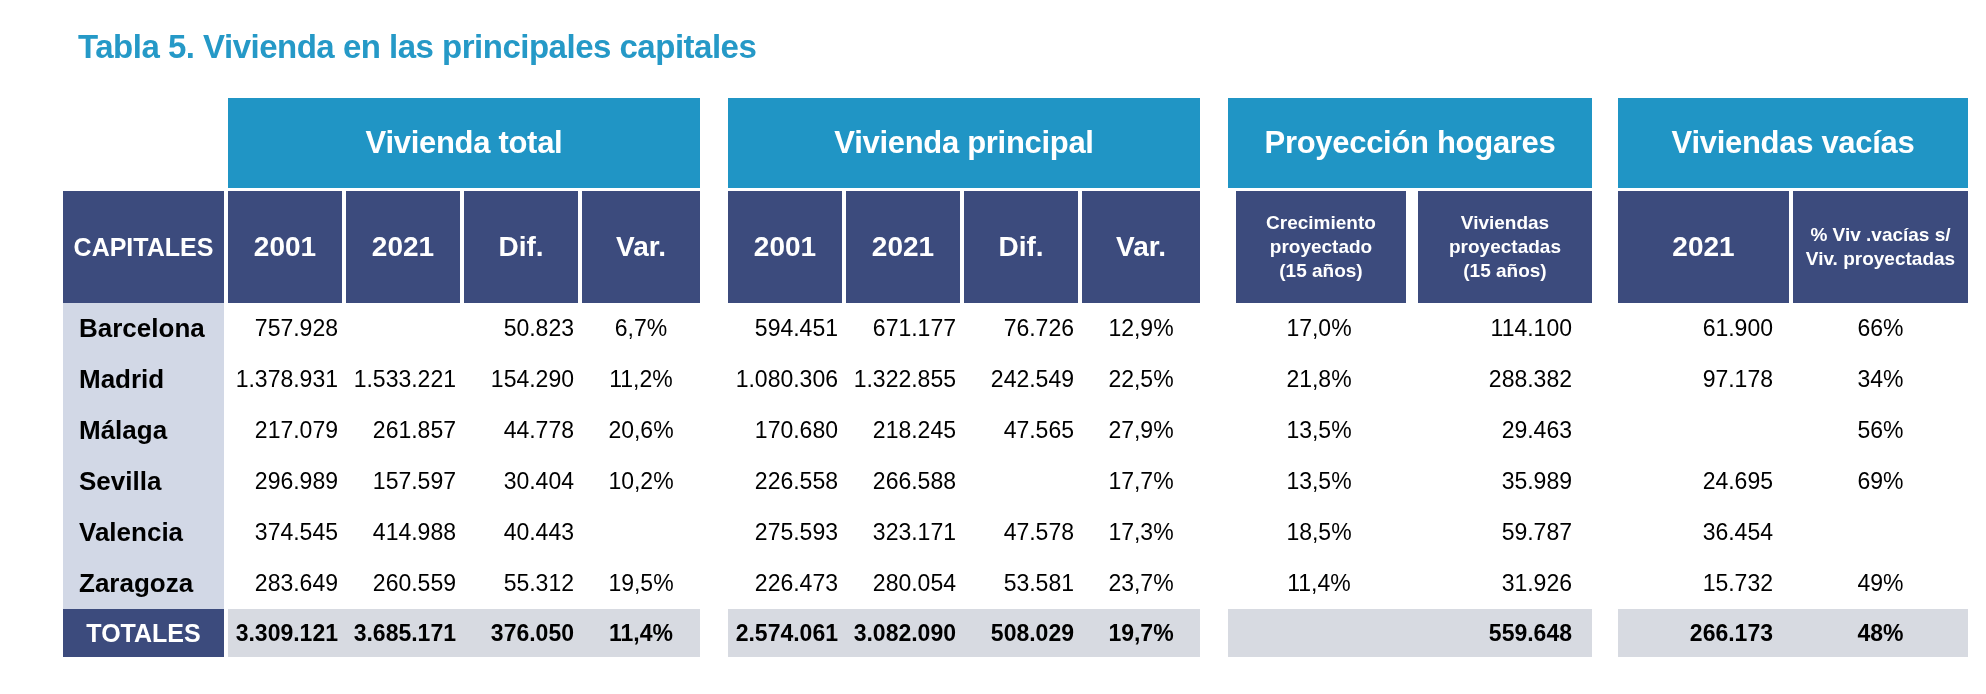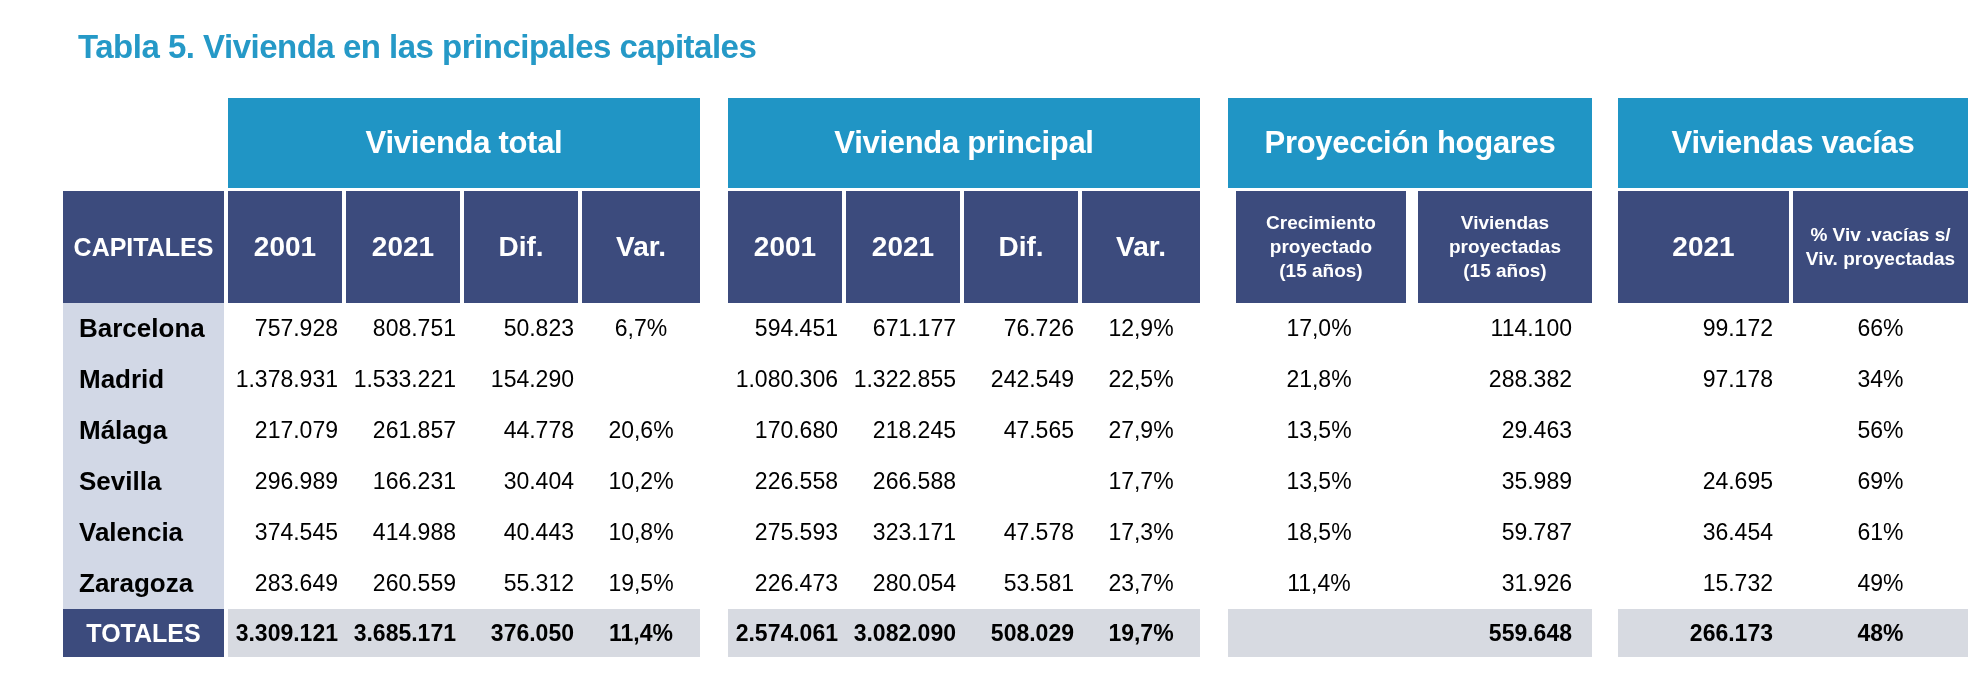--- a/index.html
+++ b/index.html
@@ -70,36 +70,36 @@
   <div class="cell ch" style="grid-area:2/8">2021</div>
   <div class="cell ch" style="grid-area:2/9">Dif.</div>
   <div class="cell ch last" style="grid-area:2/10">Var.</div>
   <div class="cell ch-sm" style="grid-area:2/12">Crecimiento proyectado (15 años)</div>
   <div class="cell ch-sm last" style="grid-area:2/13">Viviendas proyectadas (15 años)</div>
   <div class="cell ch" style="grid-area:2/15">2021</div>
   <div class="cell name" style="grid-area:3/1">Barcelona</div>
 
   <div class="cell ch-sm2" style="grid-area:2/16">% Viv .vacías s/ Viv. proyectadas</div>
   <div class="cell num" style="grid-area:3/2">757.928</div>
-  <div class="cell num" style="grid-area:3/3">808.751</div>
   <div class="cell num" style="grid-area:3/4">50.823</div>
   <div class="cell pct" style="grid-area:3/5">6,7%</div>
   <div class="cell num" style="grid-area:3/7">594.451</div>
   <div class="cell num" style="grid-area:3/8">671.177</div>
   <div class="cell num" style="grid-area:3/9">76.726</div>
   <div class="cell pct" style="grid-area:3/10">12,9%</div>
   <div class="cell pct" style="grid-area:3/12">17,0%</div>
   <div class="cell numpad" style="grid-area:3/13">114.100</div>
-  <div class="cell numpad" style="grid-area:3/15">99.172</div>
+  <div class="cell numpad" style="grid-area:3/15">61.900</div>
   <div class="cell pct" style="grid-area:3/16">66%</div>
 
   <div class="cell name" style="grid-area:4/1">Madrid</div>
   <div class="cell num" style="grid-area:4/2">1.378.931</div>
   <div class="cell num" style="grid-area:4/3">1.533.221</div>
   <div class="cell num" style="grid-area:4/4">154.290</div>
+  <div class="cell pct" style="grid-area:4/5">11,2%</div>
   <div class="cell num" style="grid-area:4/7">1.080.306</div>
   <div class="cell num" style="grid-area:4/8">1.322.855</div>
   <div class="cell num" style="grid-area:4/9">242.549</div>
   <div class="cell pct" style="grid-area:4/10">22,5%</div>
   <div class="cell pct" style="grid-area:4/12">21,8%</div>
   <div class="cell numpad" style="grid-area:4/13">288.382</div>
   <div class="cell numpad" style="grid-area:4/15">97.178</div>
   <div class="cell pct" style="grid-area:4/16">34%</div>
 
   <div class="cell name" style="grid-area:5/1">Málaga</div>
@@ -110,44 +110,42 @@
   <div class="cell num" style="grid-area:5/7">170.680</div>
   <div class="cell num" style="grid-area:5/8">218.245</div>
   <div class="cell num" style="grid-area:5/9">47.565</div>
   <div class="cell pct" style="grid-area:5/10">27,9%</div>
   <div class="cell pct" style="grid-area:5/12">13,5%</div>
   <div class="cell numpad" style="grid-area:5/13">29.463</div>
   <div class="cell pct" style="grid-area:5/16">56%</div>
 
   <div class="cell name" style="grid-area:6/1">Sevilla</div>
   <div class="cell num" style="grid-area:6/2">296.989</div>
-  <div class="cell num" style="grid-area:6/3">166.231</div>
+  <div class="cell num" style="grid-area:6/3">157.597</div>
   <div class="cell num" style="grid-area:6/4">30.404</div>
   <div class="cell pct" style="grid-area:6/5">10,2%</div>
   <div class="cell num" style="grid-area:6/7">226.558</div>
   <div class="cell num" style="grid-area:6/8">266.588</div>
   <div class="cell pct" style="grid-area:6/10">17,7%</div>
   <div class="cell pct" style="grid-area:6/12">13,5%</div>
   <div class="cell numpad" style="grid-area:6/13">35.989</div>
   <div class="cell numpad" style="grid-area:6/15">24.695</div>
   <div class="cell pct" style="grid-area:6/16">69%</div>
 
   <div class="cell name" style="grid-area:7/1">Valencia</div>
   <div class="cell num" style="grid-area:7/2">374.545</div>
   <div class="cell num" style="grid-area:7/3">414.988</div>
   <div class="cell num" style="grid-area:7/4">40.443</div>
-  <div class="cell pct" style="grid-area:7/5">10,8%</div>
   <div class="cell num" style="grid-area:7/7">275.593</div>
   <div class="cell num" style="grid-area:7/8">323.171</div>
   <div class="cell num" style="grid-area:7/9">47.578</div>
   <div class="cell pct" style="grid-area:7/10">17,3%</div>
   <div class="cell pct" style="grid-area:7/12">18,5%</div>
   <div class="cell numpad" style="grid-area:7/13">59.787</div>
   <div class="cell numpad" style="grid-area:7/15">36.454</div>
-  <div class="cell pct" style="grid-area:7/16">61%</div>
 
   <div class="cell name" style="grid-area:8/1">Zaragoza</div>
   <div class="cell num" style="grid-area:8/2">283.649</div>
   <div class="cell num" style="grid-area:8/3">260.559</div>
   <div class="cell num" style="grid-area:8/4">55.312</div>
   <div class="cell pct" style="grid-area:8/5">19,5%</div>
   <div class="cell num" style="grid-area:8/7">226.473</div>
   <div class="cell num" style="grid-area:8/8">280.054</div>
   <div class="cell num" style="grid-area:8/9">53.581</div>
   <div class="cell pct" style="grid-area:8/10">23,7%</div>

